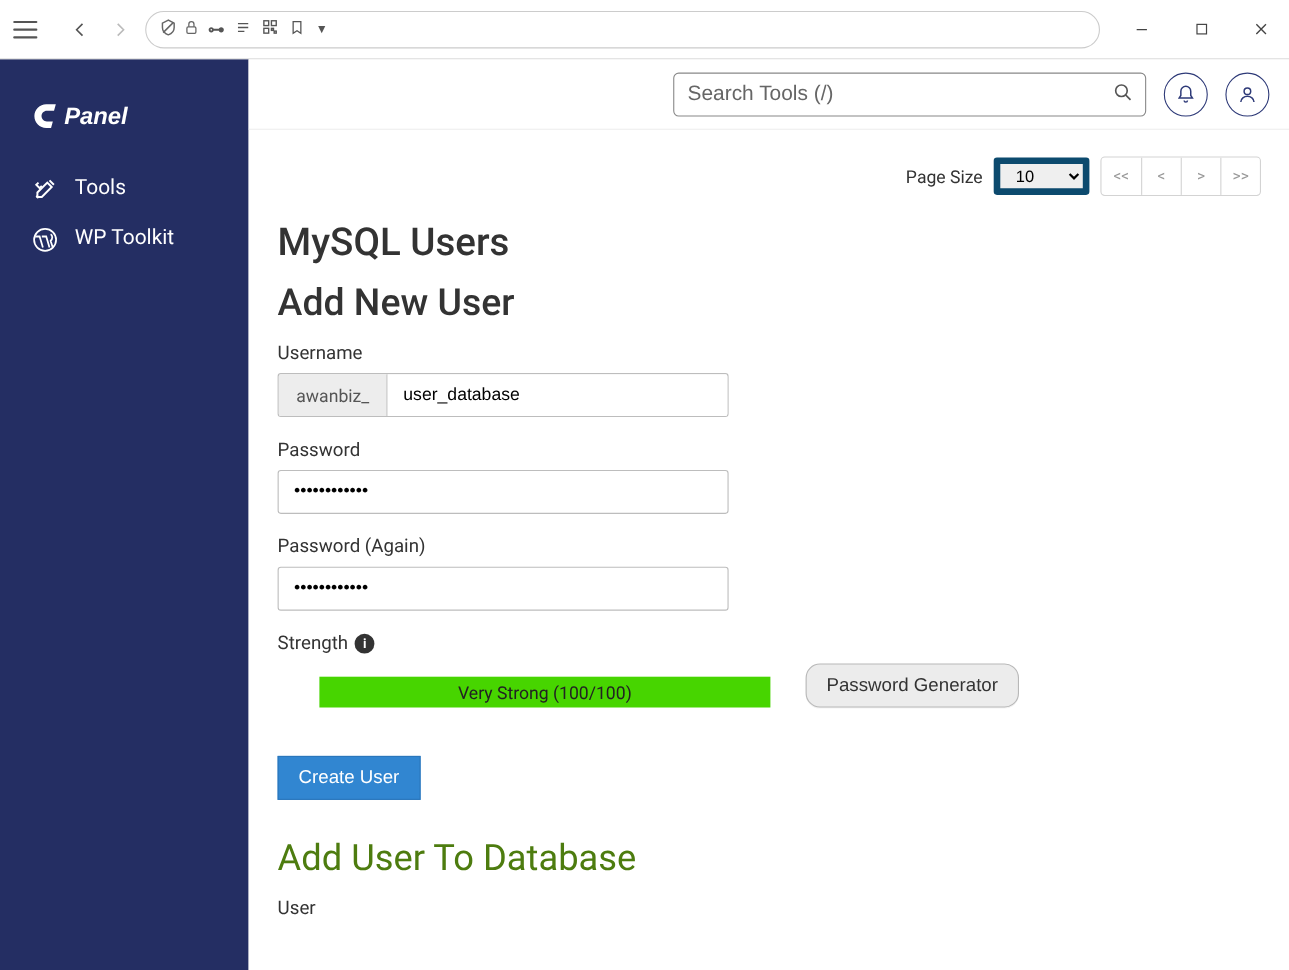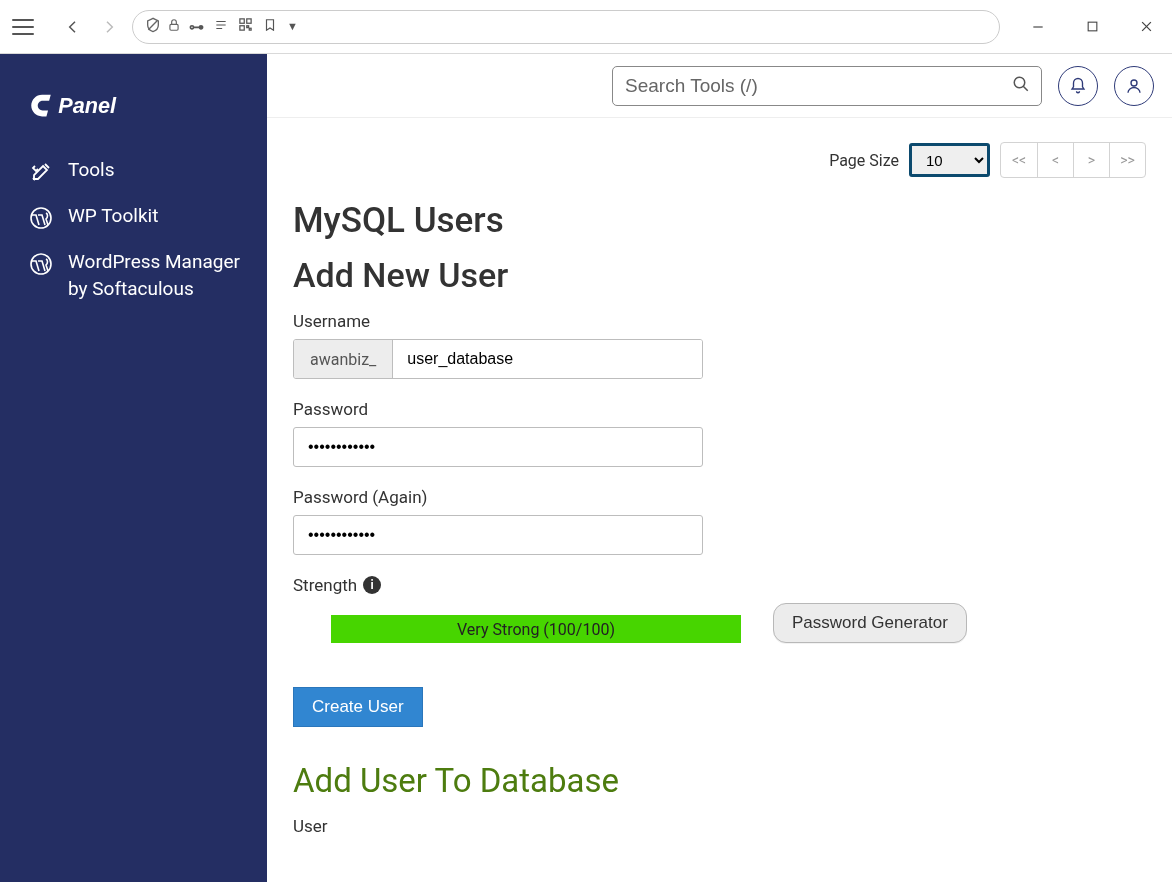--- a/index.html
+++ b/index.html
@@ -26,21 +26,21 @@
   .addr-url .g{color:#b5b5b5;}
   .addr-url .b{color:#4a4a4a;font-weight:600;}
   .addr-icons-right{display:flex;align-items:center;gap:10px;color:#555;}
   .addr-icons-right span{font-size:15px;}
   .winctl{display:flex;align-items:center;gap:26px;margin-left:14px;color:#444;}
   .winctl div{width:28px;height:28px;display:flex;align-items:center;justify-content:center;}
 
   
   .app { display:flex; height: calc(882px - 54px); }
   .sidebar{
-    width:267px; background:#242e63; color:#fff; padding:20px 0;
+    width:226px; background:#242e63; color:#fff; padding:20px 0;
     flex-shrink:0;
   }
   .logo{display:flex;align-items:center;gap:6px;padding:14px 28px 26px;}
   .nav-item{
     display:flex;align-items:flex-start;gap:14px;
     padding:9px 24px 9px 28px;font-size:19px;line-height:1.4;cursor:pointer;
   }
   .nav-item .icon{width:26px;height:26px;flex-shrink:0;display:flex;align-items:center;justify-content:center;margin-top:2px;}
 
   .content{
@@ -63,21 +63,21 @@
     width:40px;height:40px;border:1.5px solid #2e3a78;border-radius:50%;
     display:flex;align-items:center;justify-content:center;color:#2e3a78;cursor:pointer;
   }
 
   .main-scroll{flex:1;overflow:auto;background:#fff;padding:0 0 30px;}
 
   .pager-row{
     display:flex;align-items:center;justify-content:flex-end;
     padding:24px 26px 6px;gap:10px;font-size:16px;color:#333;
   }
-  .pager-row select{height:34px;border:3px solid #0c4a6e;border-radius:3px;padding:0 28px 0 10px;font-size:15px;}
+  .pager-row select{height:34px;border:6px solid #0c4a6e;border-radius:3px;padding:0 28px 0 10px;font-size:15px;}
   .pager-btns{display:flex;border:1px solid #d3d3d3;border-radius:4px;overflow:hidden;}
   .pager-btns div{width:36px;height:34px;display:flex;align-items:center;justify-content:center;color:#999;border-left:1px solid #d3d3d3;font-size:14px;}
   .pager-btns div:first-child{border-left:none;}
 
   .jump-link{
     display:flex;justify-content:flex-end;padding:10px 26px 8px;
   }
   .jump-link a{color:#206ab4;text-decoration:none;font-size:17px;display:flex;align-items:center;gap:4px;}
 
   .section{padding:6px 26px;}
@@ -210,29 +210,20 @@
       <span>Tools</span>
     </div>
     <div class="nav-item">
       <span class="icon">
         <svg width="24" height="24" viewBox="0 0 24 24" fill="none" stroke="#fff" stroke-width="1.6">
           <circle cx="12" cy="12" r="10"></circle>
           <path d="M3 9h4l3 10M9 9h4l3 10M17 7c2 1 2 4 0 6l2 6"></path>
         </svg>
       </span>
       <span>WP Toolkit</span>
-    </div>
-    <div class="nav-item">
-      <span class="icon">
-        <svg width="24" height="24" viewBox="0 0 24 24" fill="none" stroke="#fff" stroke-width="1.6">
-          <circle cx="12" cy="12" r="10"></circle>
-          <path d="M3 9h4l3 10M9 9h4l3 10M17 7c2 1 2 4 0 6l2 6"></path>
-        </svg>
-      </span>
-      <span>WordPress Manager by Softaculous</span>
     </div>
   </aside>
 
   <div class="content">
     <div class="topbar">
       <div class="search-wrap">
         <input class="search-input" placeholder="Search Tools (/)" style="">
         <span class="search-icon">
           <svg width="18" height="18" viewBox="0 0 24 24" fill="none" stroke="#555" stroke-width="2">
               <circle cx="10" cy="10" r="7"></circle>

